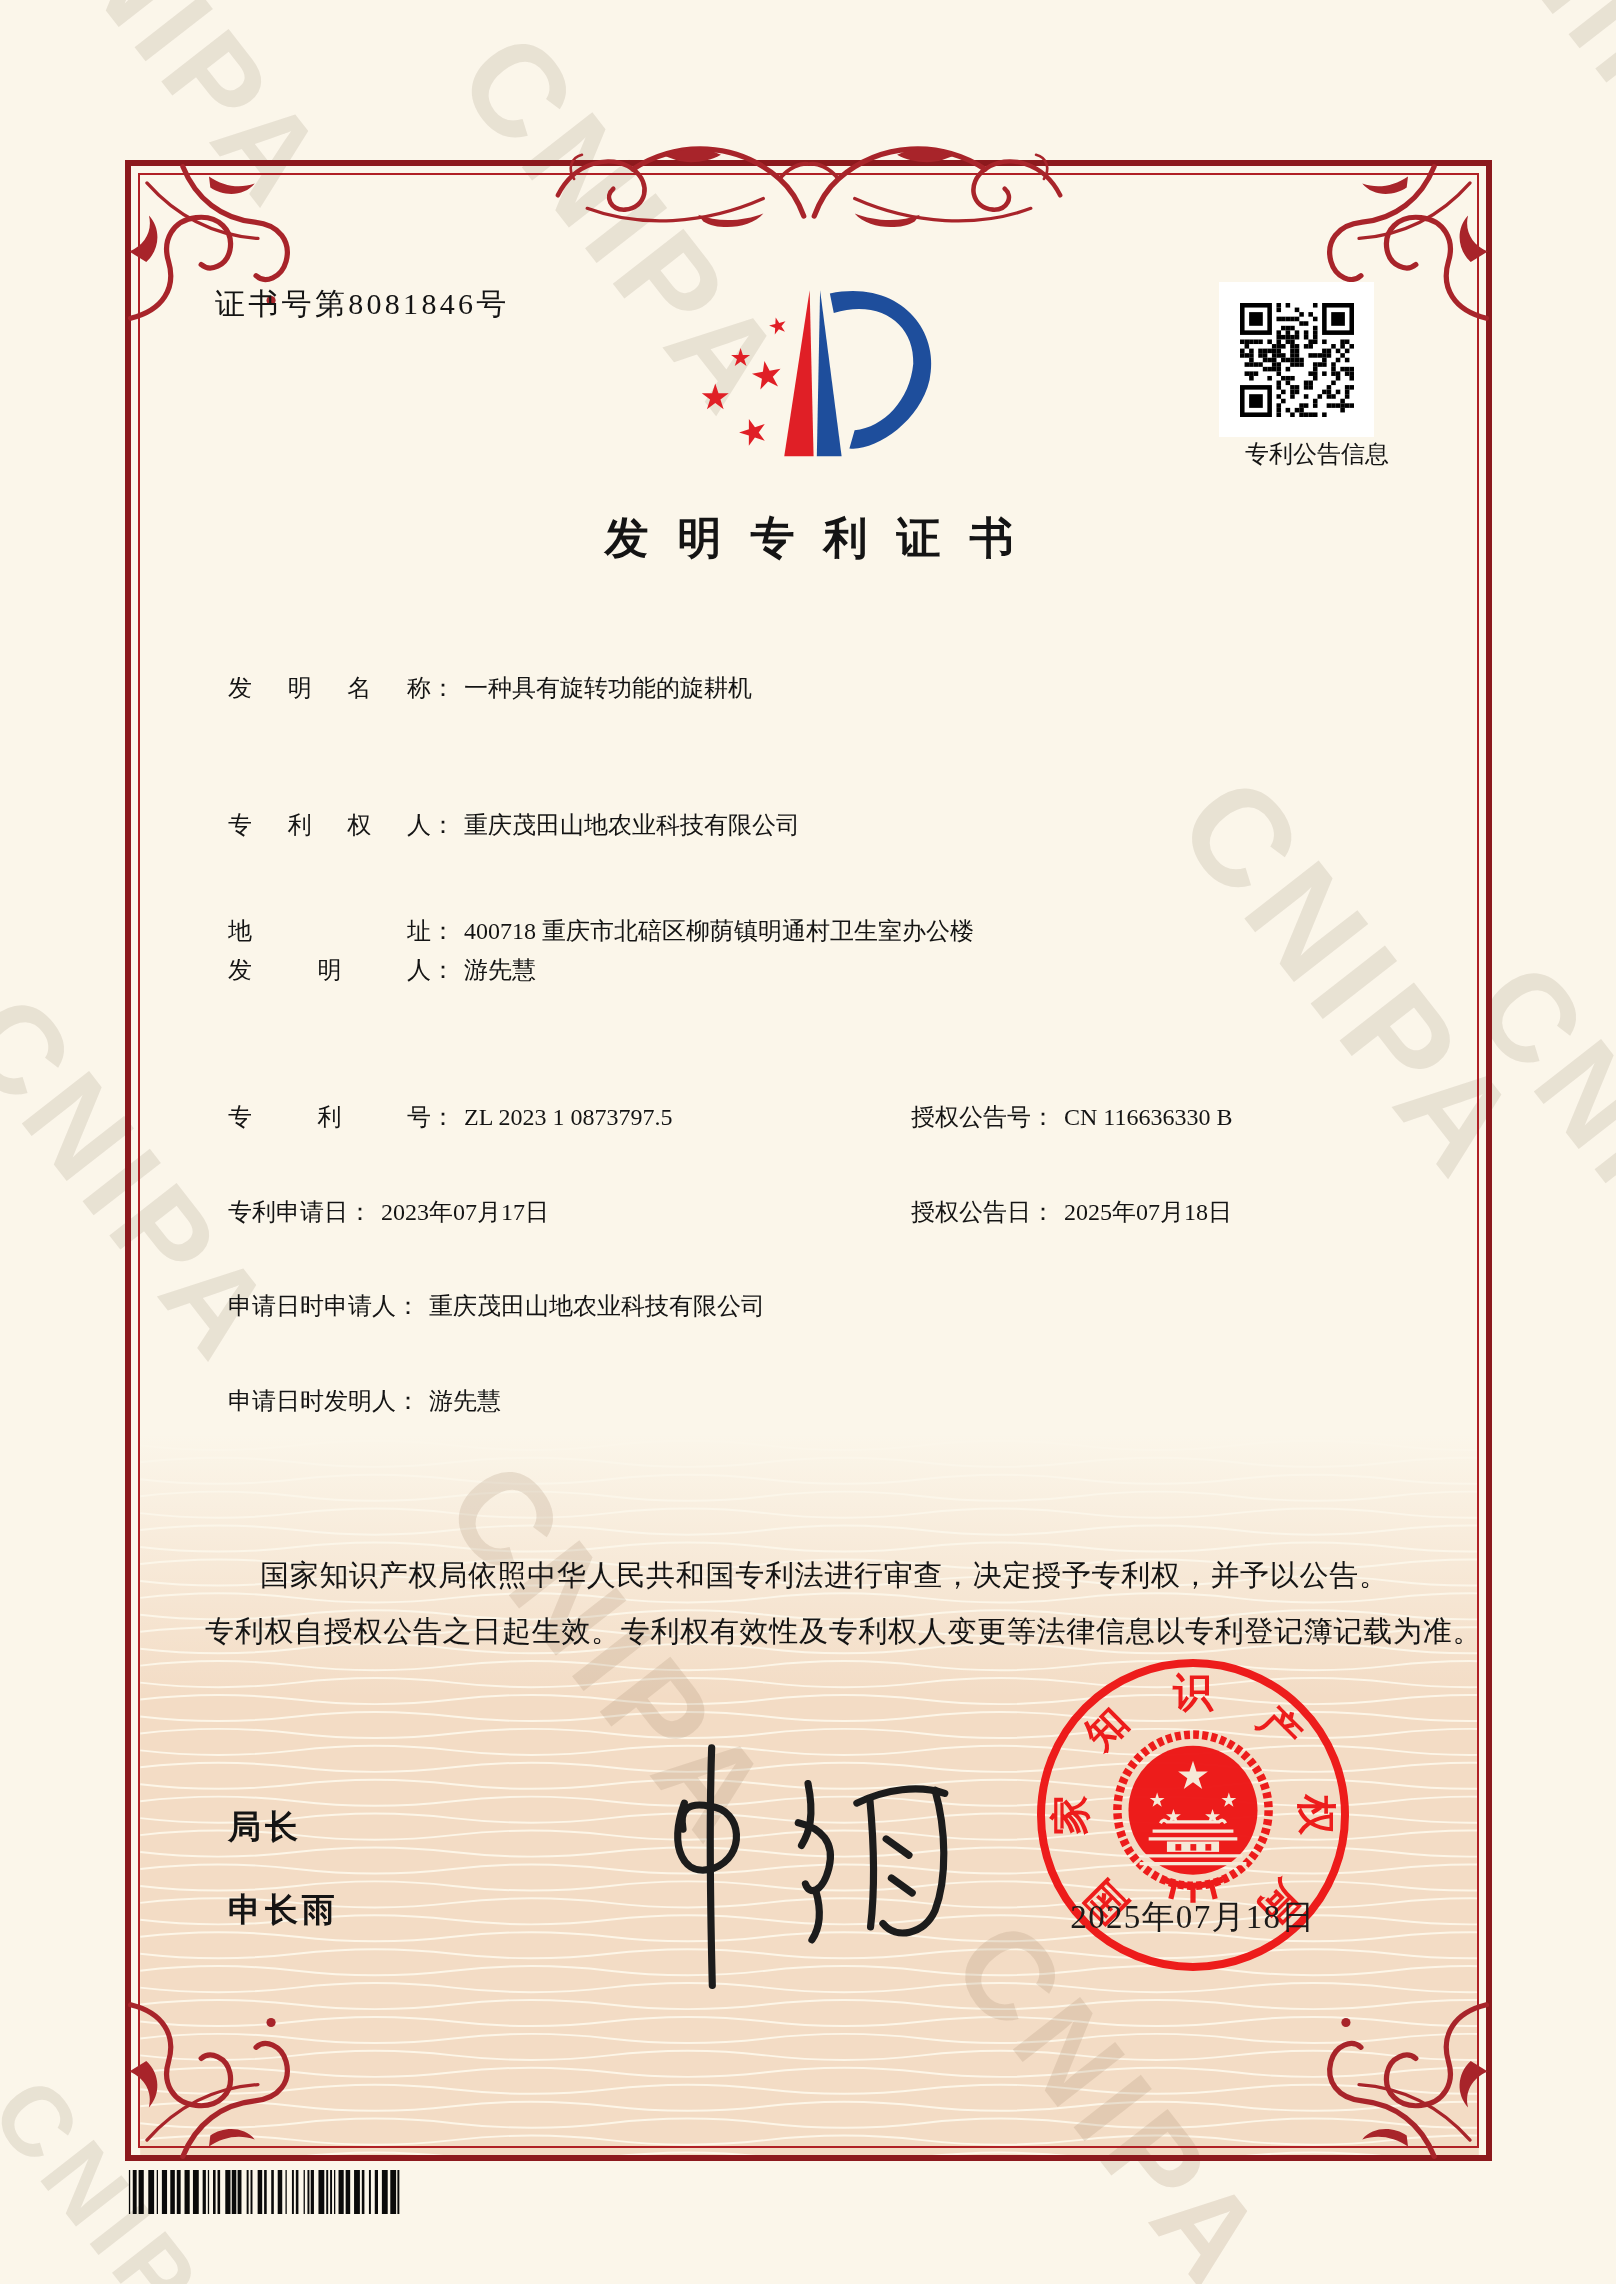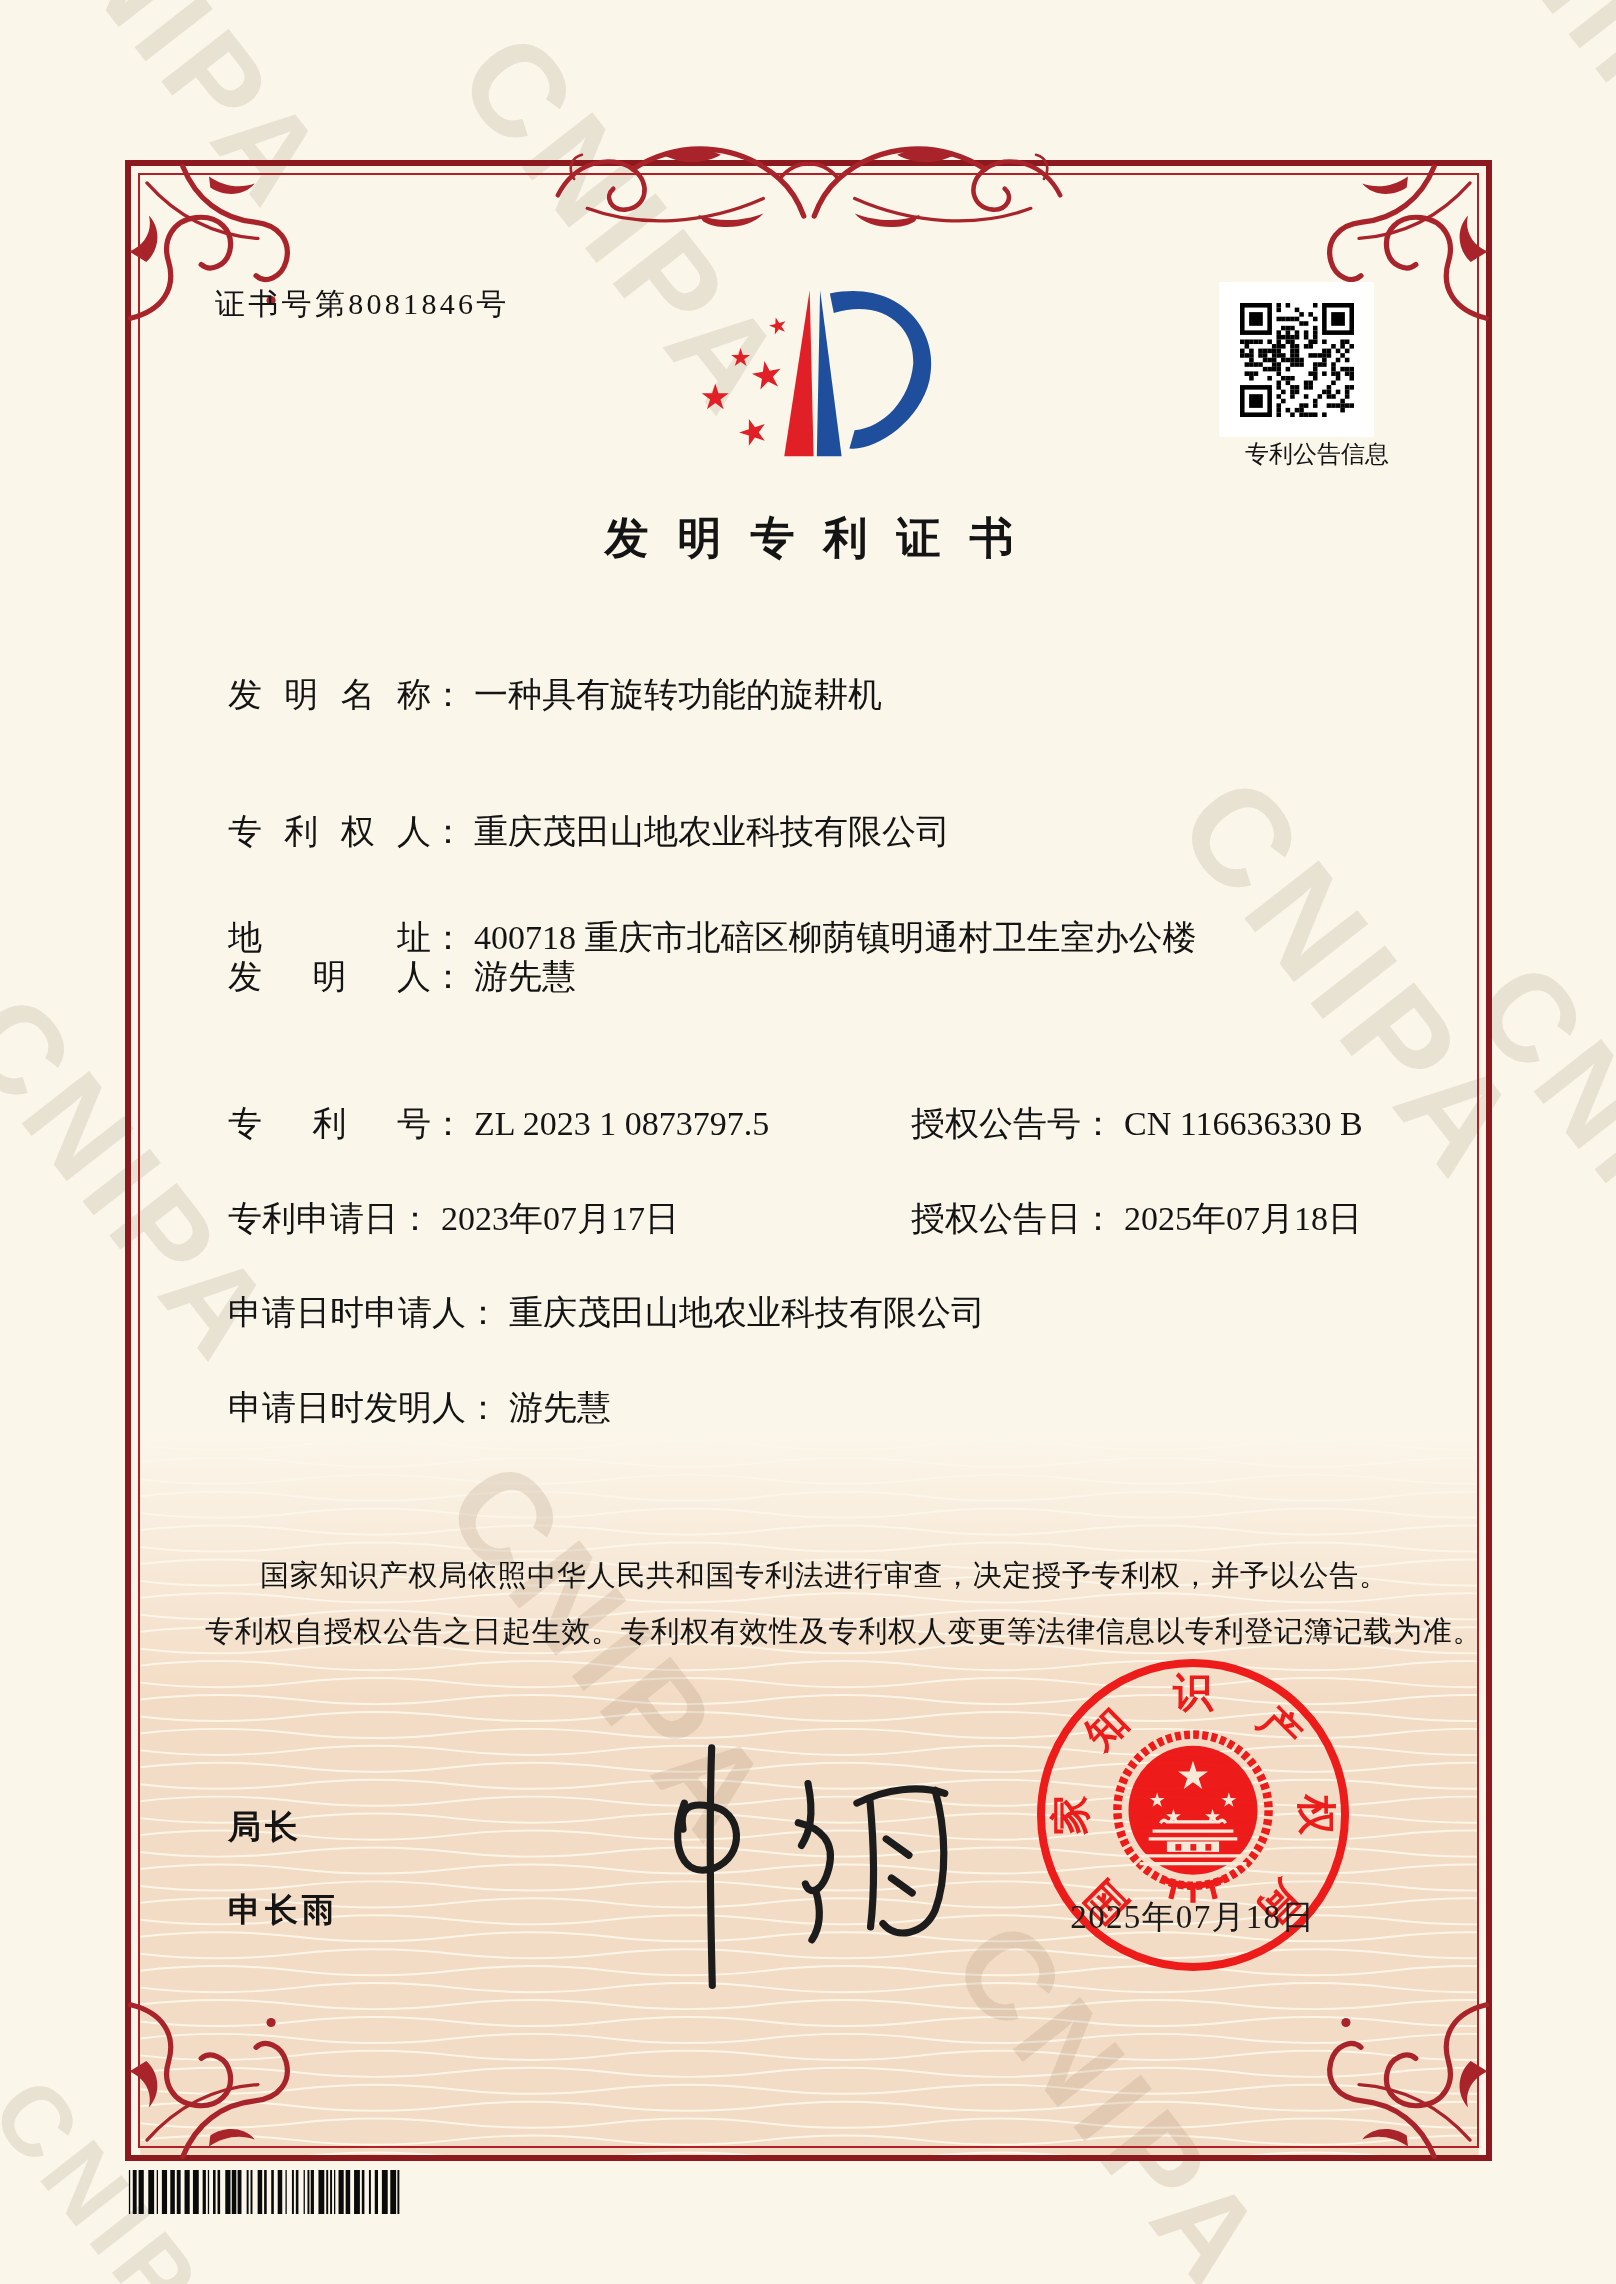--- a/index.html
+++ b/index.html
@@ -21,21 +21,21 @@
       border:2.6px solid #b02025;z-index:3;}
   .orn{position:absolute;z-index:3;}
   
   .cert-no{position:absolute;left:215px;top:284px;font-size:30px;letter-spacing:3.3px;z-index:4;text-align:right;}
   .logo{position:absolute;left:659px;top:253px;z-index:4;}
   .qrbox{position:absolute;left:1219px;top:282px;width:155px;height:155px;background:#fff;z-index:4;
       display:flex;align-items:center;justify-content:center;}
   .qr-label{position:absolute;left:1206px;top:438px;width:183px;text-align:right;font-size:24px;z-index:4;}
   .title{position:absolute;left:125px;top:509px;width:1368px;text-align:center;font-size:44px;
       font-weight:700;letter-spacing:29px;text-indent:29px;z-index:4;white-space:nowrap;}
-  .row{position:absolute;left:228px;width:1258px;font-size:34px;z-index:4;white-space:nowrap;}
+  .row{position:absolute;left:228px;width:1258px;font-size:24px;z-index:4;white-space:nowrap;}
   .lbl.j{display:inline-block;width:203px;text-align:justify;text-align-last:justify;text-justify:inter-character;}
   .colon{margin-right:9px;}
   .rcol{position:absolute;left:683px;top:0;white-space:nowrap;}
   .legal{position:absolute;font-size:29px;z-index:4;letter-spacing:0.7px;white-space:nowrap;}
   .signer{position:absolute;left:228px;font-size:33px;font-weight:700;z-index:5;
       font-family:"Liberation Sans","DejaVu Sans",sans-serif;letter-spacing:3.9px;}
   .sig{position:absolute;left:606px;top:1725px;z-index:5;}
   .seal{position:absolute;left:1030px;top:1652px;width:326px;height:326px;z-index:5;opacity:.95;}
   .seal-ring{position:absolute;left:6.5px;top:6.5px;width:296px;height:296px;border:8.5px solid #ed1212;border-radius:50%;}
   .seal-chars span{position:absolute;font-size:40px;font-weight:700;color:#ed1212;white-space:nowrap;}

